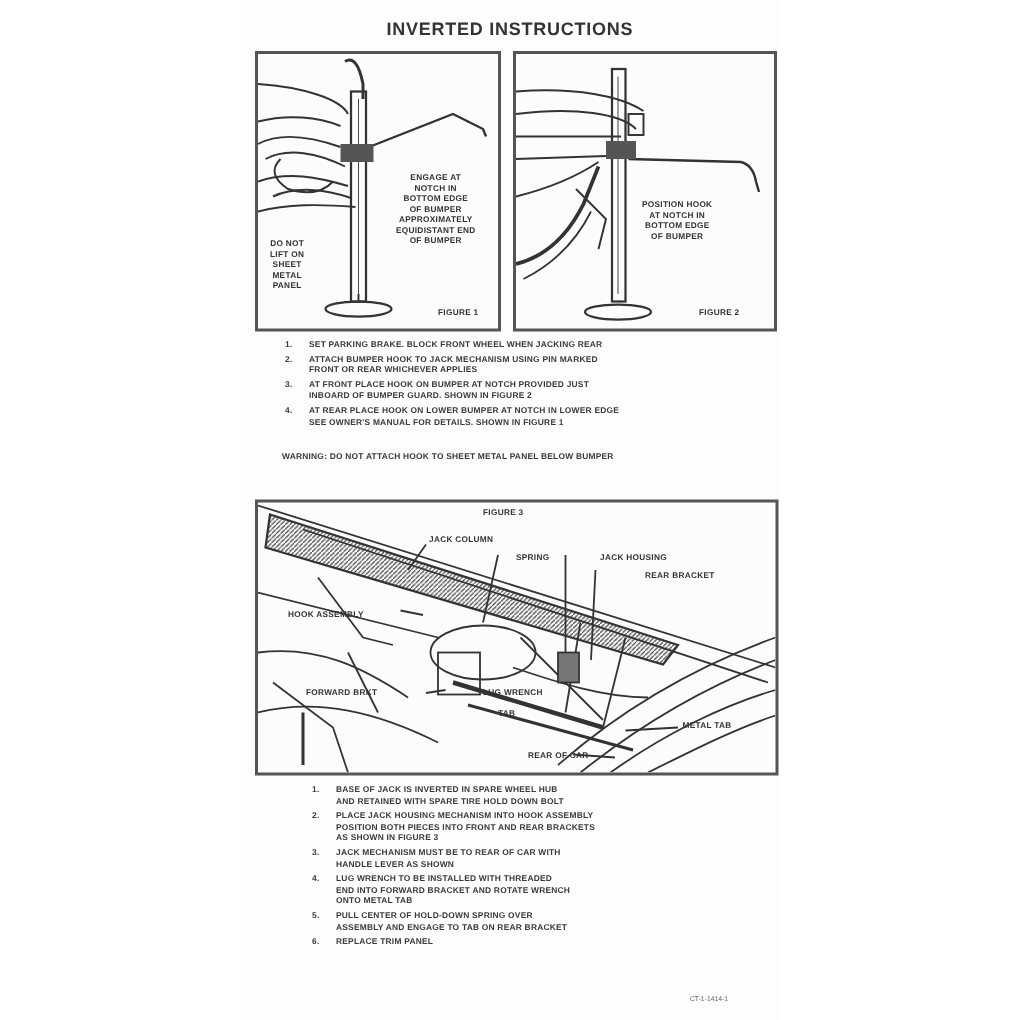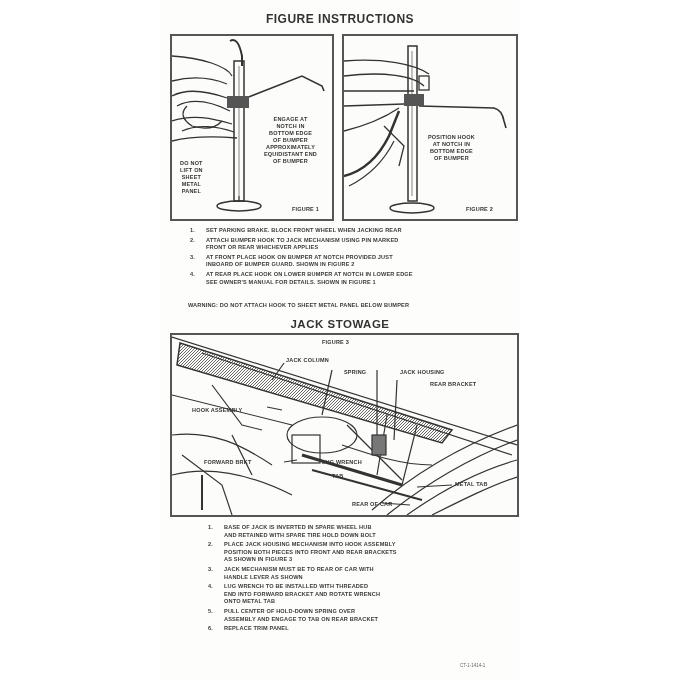--- a/index.html
+++ b/index.html
@@ -15,21 +15,21 @@
   .step .num { width:16px; flex:none; }
   .step .txt { white-space:pre-line; }
   .warning { position:absolute; font-size:5.6px; font-weight:bold; color:#3a3a3a; white-space:nowrap; letter-spacing:0.15px; }
   .partno { position:absolute; font-size:4.5px; color:#666; }
 </style>
 </head>
 <body>
 
 <div class="sheet">
 
-  <div class="title" style="top:12px;">FIGURE INSTRUCTIONS</div>
+  <div class="title" style="top:12px;">INVERTED INSTRUCTIONS</div>
 
   <div class="fig" style="left:10px; top:34px; width:160px; height:183px;">
     <svg width="160" height="183" viewBox="0 0 160 183">
       <g fill="none" stroke="#333" stroke-width="1.3">
 
         <path d="M0 20 C30 22 55 30 60 40"></path>
         <path d="M0 45 C20 40 40 42 55 48"></path>
         <path d="M0 60 C15 52 35 55 55 62"></path>
         <path d="M5 70 C20 62 40 66 58 75"></path>
         <path d="M0 85 C20 78 40 82 60 88"></path>
@@ -109,21 +109,20 @@
       </div>
     <div class="step">
         <span class="num">4.</span>
         <span class="txt">AT REAR PLACE HOOK ON LOWER BUMPER AT NOTCH IN LOWER EDGE
 SEE OWNER'S MANUAL FOR DETAILS. SHOWN IN FIGURE 1</span>
       </div>
   </div>
 
   <div class="warning" style="left:28px; top:302px;">WARNING:  DO NOT ATTACH HOOK TO SHEET METAL PANEL BELOW BUMPER</div>
 
-  <div class="title" style="top:318px; font-size:11.5px;">JACK STOWAGE</div>
 
   <div class="fig" style="left:10px; top:333px; width:345px; height:180px;">
     <svg width="345" height="180" viewBox="0 0 345 180">
       <defs>
         <pattern id="hatch" width="3" height="3" patternUnits="userSpaceOnUse">
           <path d="M0 3 L3 0" stroke="#444" stroke-width="0.8"></path>
         </pattern>
       </defs>
       <g fill="none" stroke="#333" stroke-width="1.2">
 

